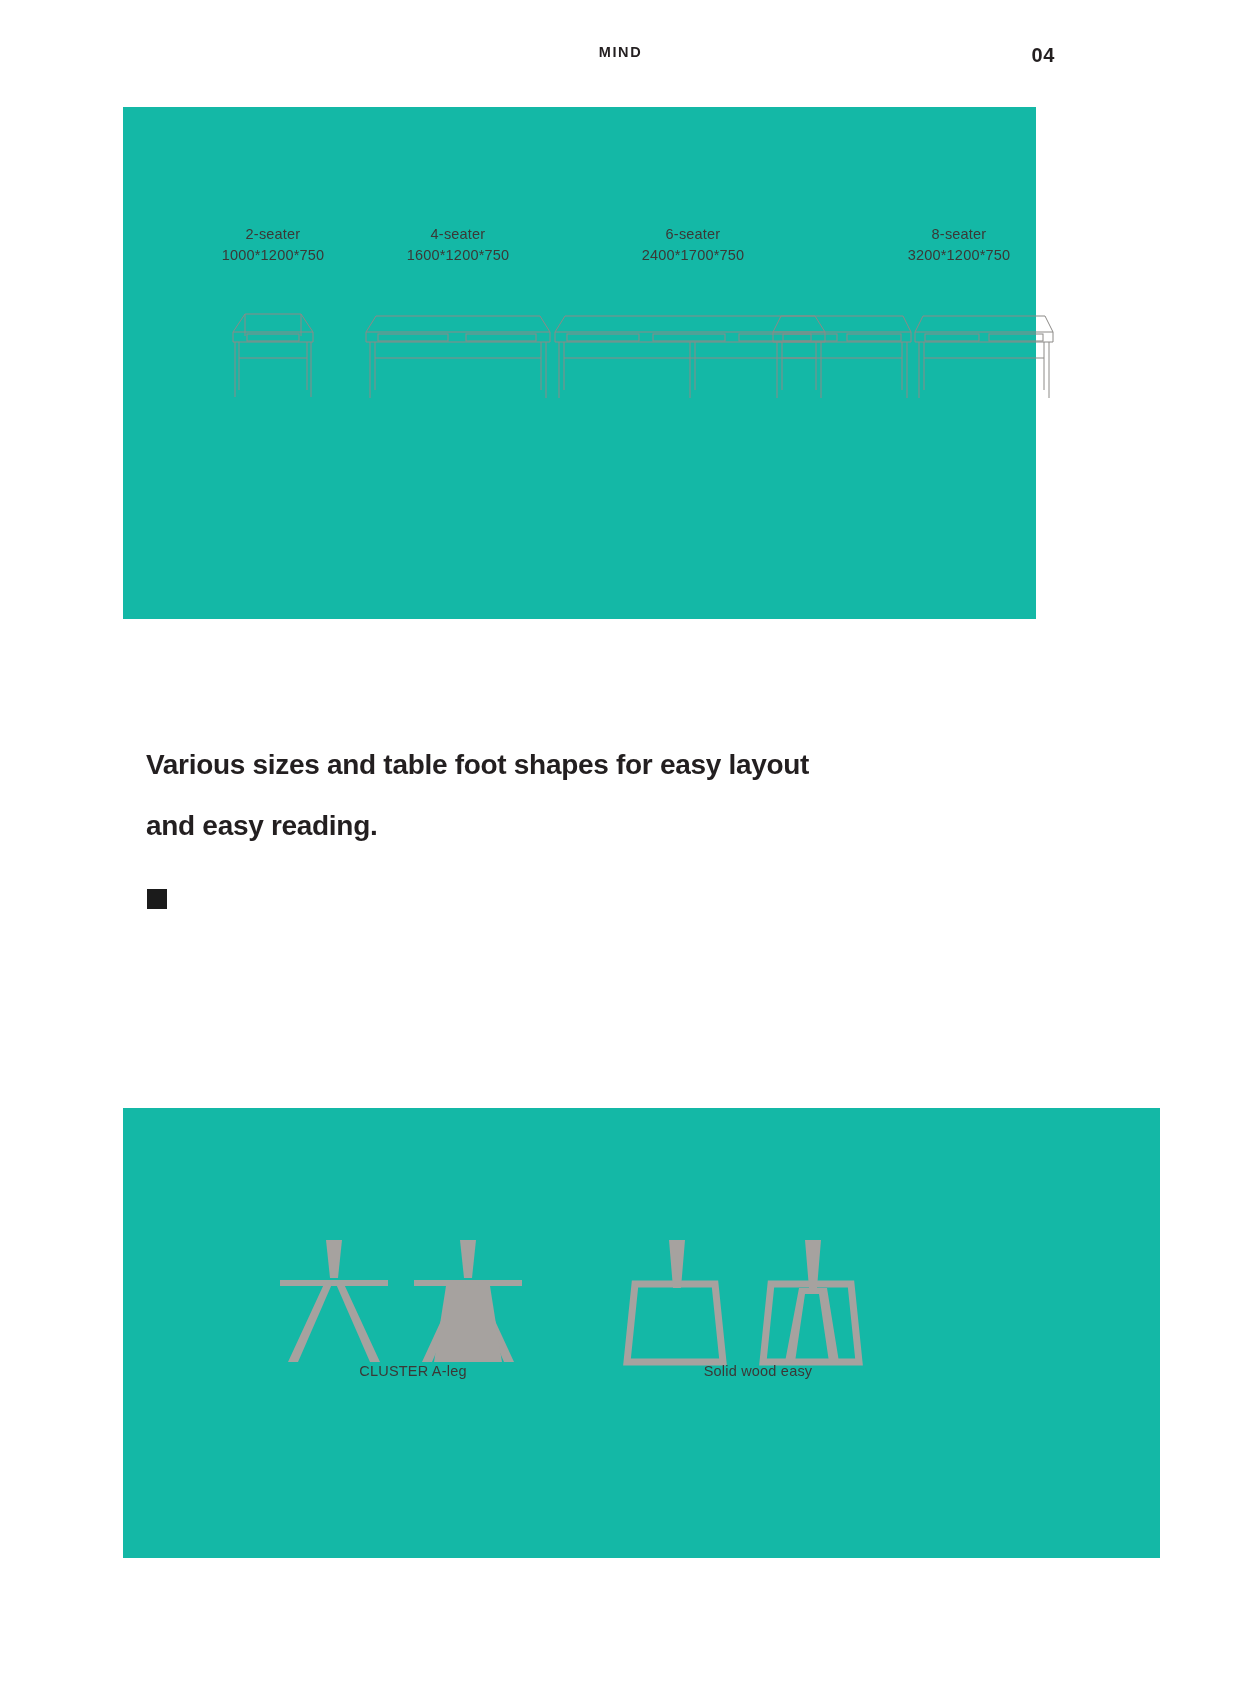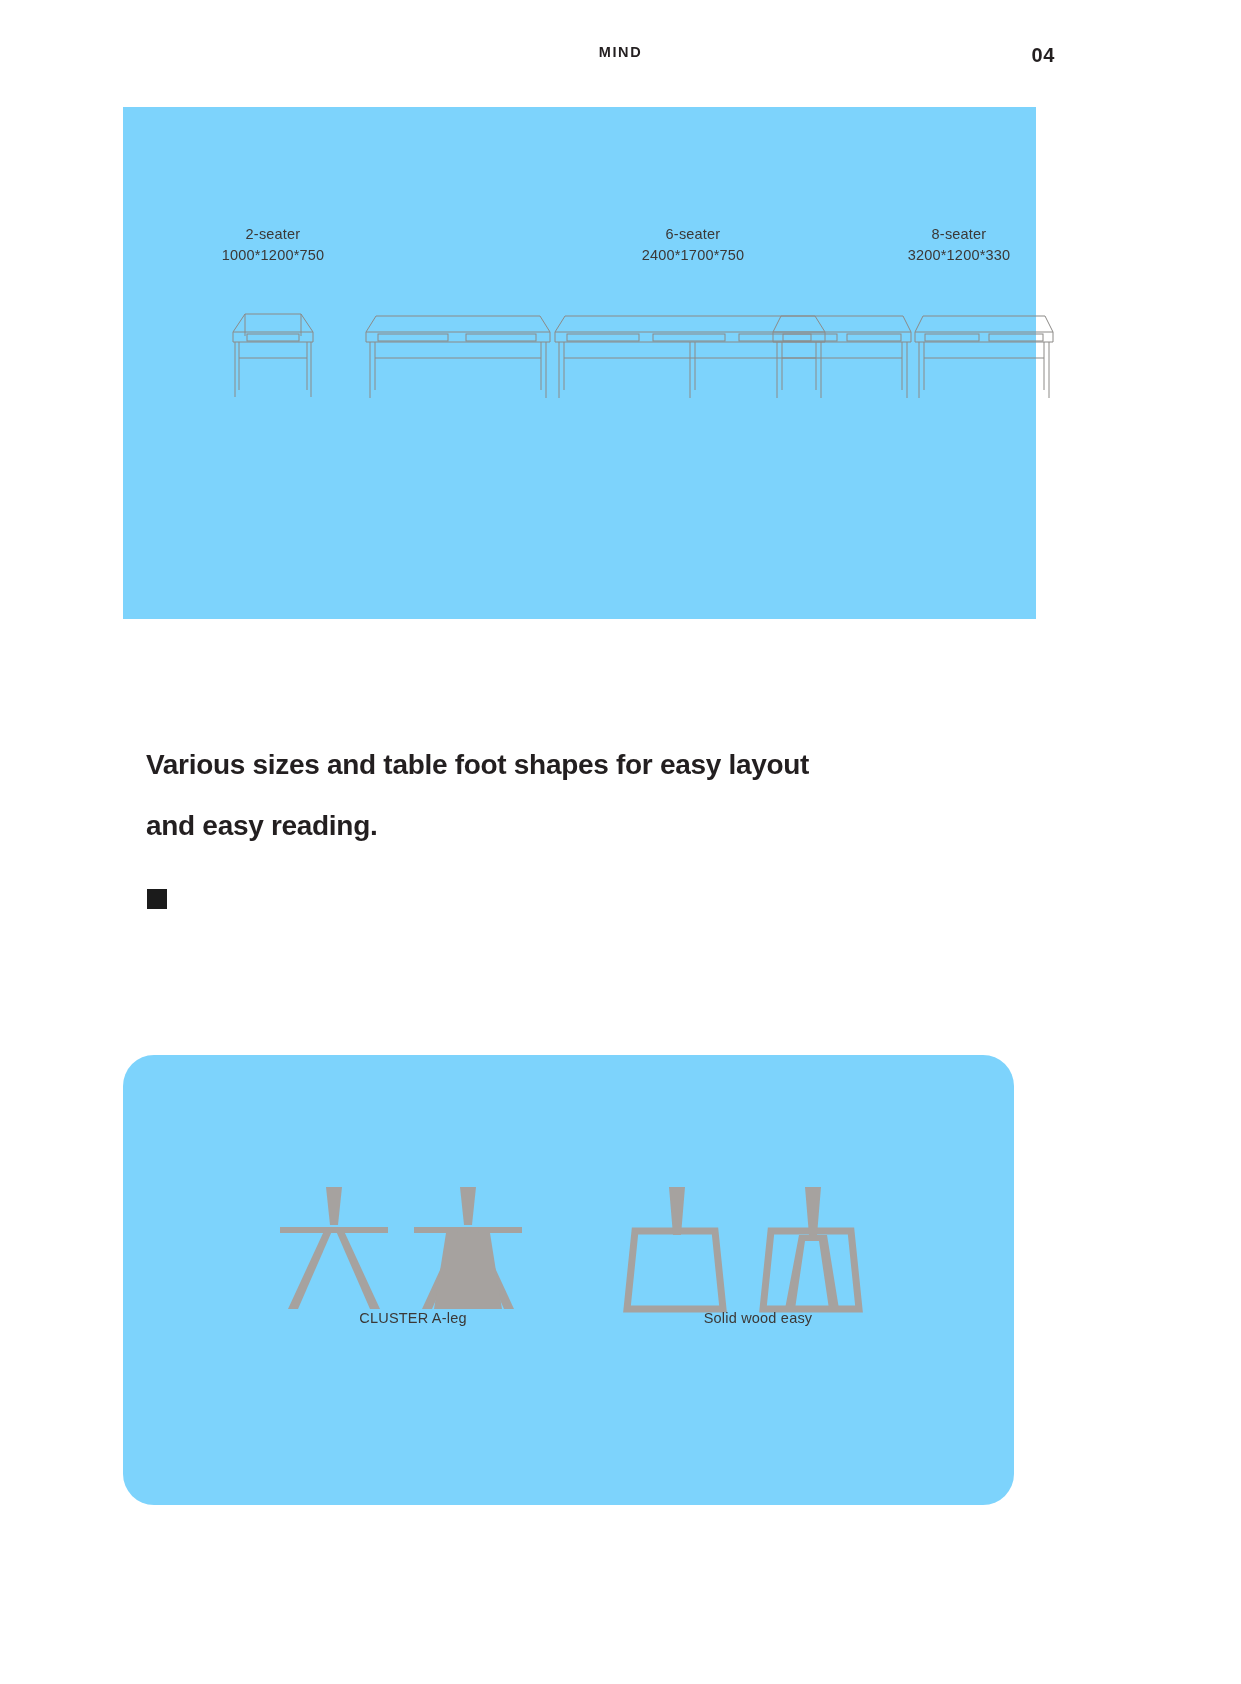--- a/index.html
+++ b/index.html
@@ -40,21 +40,21 @@
     top: 0;
     font-size: 20px;
     font-weight: 700;
     letter-spacing: 0.6px;
     color: #231f20;
   }
 
   
   .panel {
     position: absolute;
-    background: #7dd3fc;
+    background: #14b8a6;
   }
   #sizes-panel {
     left: 123px;
     top: 107px;
     width: 913px;
     height: 512px;
   }
 
   .size-row {
     position: absolute;
@@ -102,24 +102,23 @@
     left: 147px;
     top: 889px;
     width: 20px;
     height: 20px;
     background: #1b1b1b;
   }
 
   
   #legs-panel {
     left: 123px;
-    top: 1055px;
-    width: 891px;
+    top: 1108px;
+    width: 1037px;
     height: 450px;
-    border-radius: 31px;
   }
   .legs-caption {
     position: absolute;
     top: 280px;
     font-size: 14.5px;
     color: #3b3836;
     text-align: center;
     letter-spacing: 0.2px;
   }
   .legs-footnote {
@@ -172,20 +171,24 @@
           <g fill="none" stroke="#8c8a87" stroke-width="1">
             <path d="M28 14 L192 14 L202 30 L18 30 Z"></path>
             <path d="M18 30 L18 40 L202 40 L202 30"></path>
             <rect x="30" y="32" width="70" height="7"></rect>
             <rect x="118" y="32" width="70" height="7"></rect>
             <path d="M22 40 L22 96 M198 40 L198 96"></path>
             <path d="M27 40 L27 88 M193 40 L193 88"></path>
             <path d="M27 56 L193 56"></path>
           </g>
         </svg>
+      </div>
+      <div class="size-caption" style="left:0; top:-78px; width:220px;">
+        <span>4-seater</span>
+        <span class="dim">1600*1200*750</span>
       </div>
     </div>
 
     <div class="size-item" style="left:420px; width:300px;">
       <div class="size-art">
         <svg width="300" height="110" viewBox="0 0 300 110">
           <g fill="none" stroke="#8c8a87" stroke-width="1">
             <path d="M22 14 L272 14 L282 30 L12 30 Z"></path>
             <path d="M12 30 L12 40 L282 40 L282 30"></path>
             <rect x="24" y="32" width="72" height="7"></rect>
@@ -221,21 +224,21 @@
             <rect x="162" y="32" width="54" height="7"></rect>
             <rect x="226" y="32" width="54" height="7"></rect>
             <path d="M156 40 L156 96 M286 40 L286 96"></path>
             <path d="M161 40 L161 88 M281 40 L281 88"></path>
             <path d="M161 56 L281 56"></path>
           </g>
         </svg>
       </div>
       <div class="size-caption" style="left:16px; top:-78px; width:360px;">
         <span>8-seater</span>
-        <span class="dim">3200*1200*330</span>
+        <span class="dim">3200*1200*750</span>
       </div>
     </div>
 
   </div>
 </div>
 
 <div class="headline">Various sizes and table foot shapes for easy layout and easy reading.</div>
 <div class="square-mark"></div>
 
 <div class="panel" id="legs-panel">

